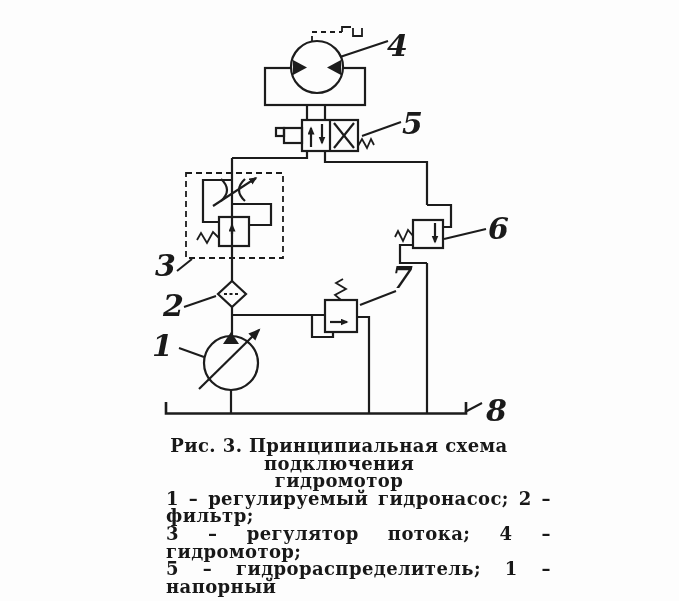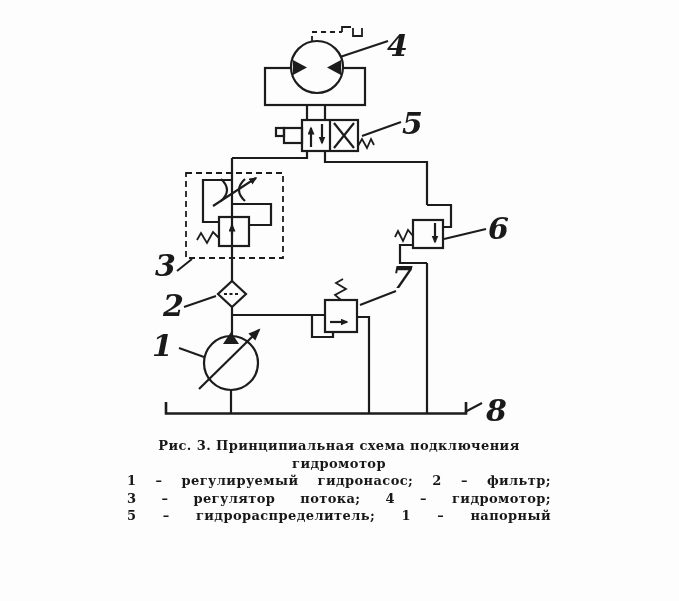--- a/index.html
+++ b/index.html
@@ -20,27 +20,27 @@
     font-size:30px;
     line-height:1;
     color:#1a1a1a;
     user-select:none;
   }
   .caption{
     position:absolute;
     left:127px;top:437px;width:424px;
     font-family:"DejaVu Serif", serif;
     font-weight:bold;
-    font-size:13px;
+    font-size:18px;
     line-height:17.6px;
     letter-spacing:0.4px;
     color:#181818;
   }
   .cap-c{text-align:center;}
-  .cap-j{text-align:justify;text-align-last:justify;}
+  .cap-j{text-align:justify;text-align-last:justify;margin-left:39px;}
 </style>
 </head>
 <body>
 
 <div class="page">
 
   <svg class="schematic-svg" width="679" height="435" viewBox="0 0 679 435" stroke="#1c1c1c" fill="none" stroke-width="2.2" stroke-linecap="butt" stroke-linejoin="miter">
 
     <defs>
       <marker id="ah" markerWidth="9" markerHeight="8" refX="6.5" refY="3.5" orient="auto" markerUnits="userSpaceOnUse">

